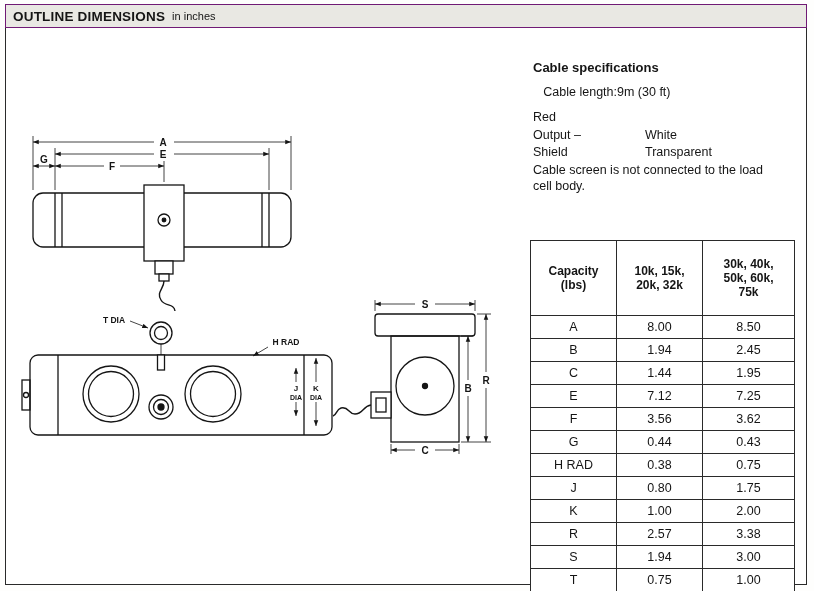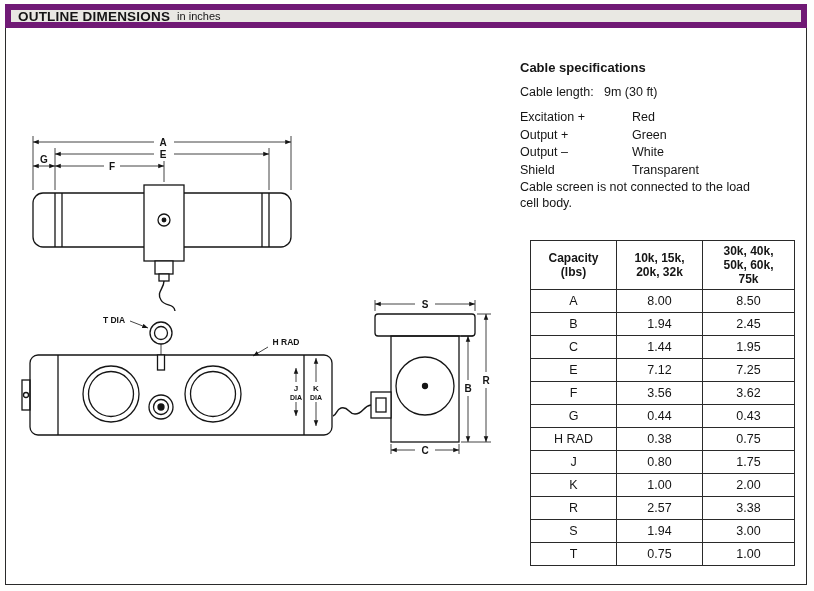--- a/index.html
+++ b/index.html
@@ -6,39 +6,39 @@
   .page{
     position:relative;width:814px;height:591px;background:#fefefd;
     font-family:"Liberation Sans", sans-serif;color:#151515;overflow:hidden;
   }
   .frame{
     position:absolute;left:5px;top:4px;width:802px;height:581px;
     border:1px solid #2a2a2a;background:#fff;box-sizing:border-box;
   }
   .header-bar{
     position:absolute;left:5px;top:4px;width:802px;height:24px;
-    box-sizing:border-box;border:6px solid #701a75;background:#e9e8e3;
+    box-sizing:border-box;border:1px solid #701a75;background:#e9e8e3;
     display:flex;align-items:center;padding-left:7px;
   }
   .header-title{font-weight:bold;font-size:13.5px;letter-spacing:.2px;}
   .header-sub{font-size:11px;margin-left:7px;}
   .diagram-area{position:absolute;left:8px;top:30px;}
 
-  .cable-specs{position:absolute;left:520px;top:60px;width:270px;font-size:12.5px;line-height:16px;}
+  .cable-specs{position:absolute;left:533px;top:60px;width:270px;font-size:12.5px;line-height:16px;}
   .cable-title{font-weight:bold;font-size:13px;margin:0 0 8px 0;}
-  .cable-length{display:flex;margin-bottom:9px;}
+  .cable-length{display:flex;margin-bottom:9px;text-align:right;}
   .cable-length .lab{width:84px;}
   .wire-row{display:flex;line-height:17.5px;}
   .wire-row .lab{width:112px;}
   .cable-note{width:252px;line-height:16px;}
 
   table.dim-table{position:absolute;left:530px;top:240px;border-collapse:collapse;background:#fff;}
   .dim-table th,.dim-table td{border:1px solid #2a2a2a;}
   .dim-table th{
-    font-size:12px;font-weight:bold;padding:3px 5px;white-space:pre-line;
+    font-size:12px;font-weight:bold;padding:16px 5px;white-space:pre-line;
     line-height:14px;text-align:center;vertical-align:middle;
   }
   .dim-table td{font-size:12.5px;text-align:center;padding:0 6px;height:22px;}
 
   svg text{font-family:"Liberation Sans", sans-serif;}
 </style>
 </head>
 <body>
 
 <div class="page">
@@ -176,26 +176,21 @@
     </svg>
   </div>
 
   <div class="cable-specs">
     <p class="cable-title">Cable specifications</p>
     <div class="cable-length">
       <span class="lab">Cable length:</span>
       <span>9m (30 ft)</span>
     </div>
     <div class="wire-row">
-      <span class="lab">Excitation +</span>
       <span>Red</span>
-    </div>
-    <div class="wire-row">
-      <span class="lab">Output +</span>
-      <span>Green</span>
     </div>
     <div class="wire-row">
       <span class="lab">Output –</span>
       <span>White</span>
     </div>
     <div class="wire-row">
       <span class="lab">Shield</span>
       <span>Transparent</span>
     </div>
     <div class="cable-note">Cable screen is not connected to the load cell body.</div>

